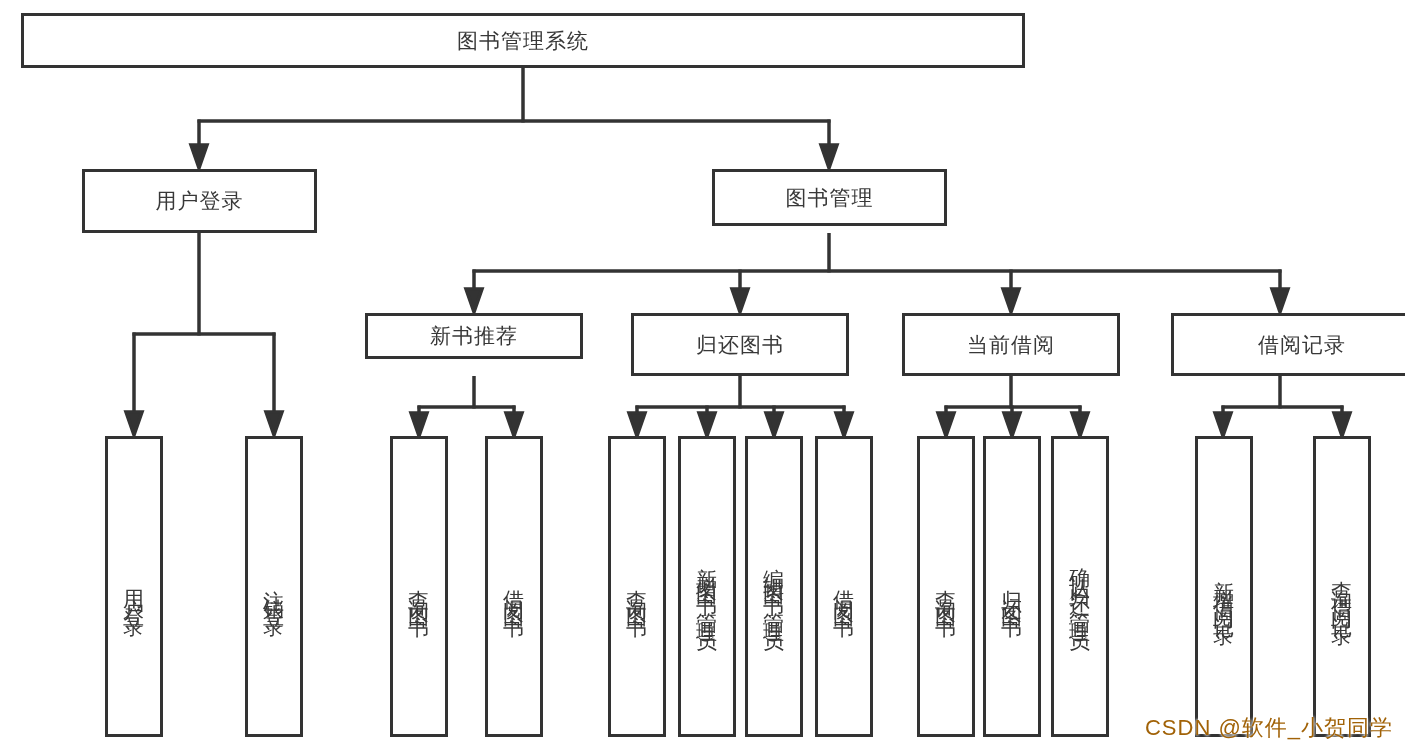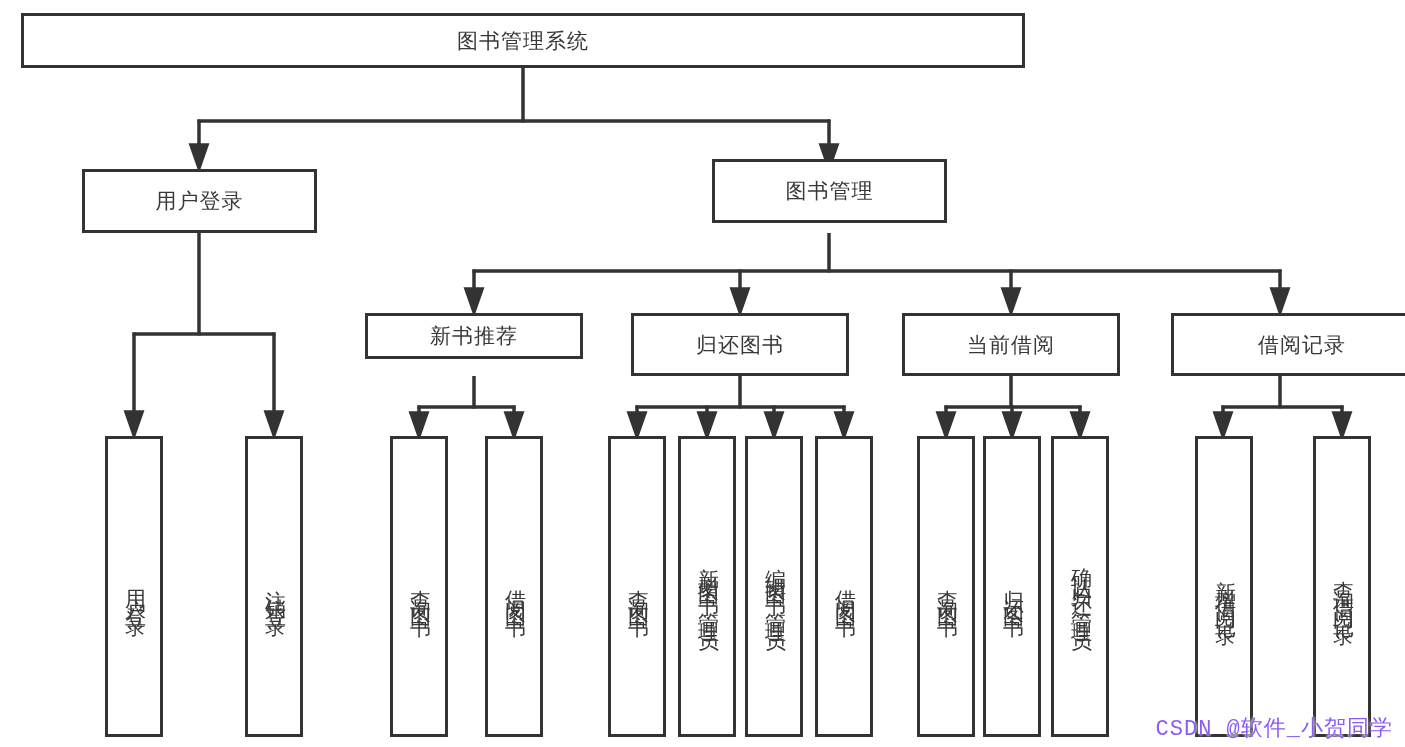--- a/index.html
+++ b/index.html
@@ -2,21 +2,21 @@
 <html lang="zh"><head>
 <meta charset="utf-8">
 <style>
   html, body { margin: 0; padding: 0; background: #ffffff; }
   .canvas {
     position: relative;
     width: 1405px;
     height: 747px;
     background: #ffffff;
     overflow: hidden;
-    font-family: Liberation Mono, monospace;
+    font-family: Liberation Sans, sans-serif;
     color: #383838;
   }
   .connectors {
     position: absolute;
     left: 0; top: 0;
     width: 1405px; height: 747px;
     pointer-events: none;
   }
   .node {
     position: absolute;
@@ -51,21 +51,21 @@
     letter-spacing: 9px;
     margin-bottom: -9px;
     color: #383838;
     white-space: nowrap;
   }
   .watermark {
     position: absolute;
     right: 12px;
     bottom: 4px;
     font-size: 22px;
-    color: #8b5cf6;
+    color: #a16207;
     letter-spacing: 1px;
     z-index: 5;
     text-shadow: 0 0 3px #ffffff, 0 0 3px #ffffff;
     white-space: nowrap;
   }
 </style>
 </head>
 <body>
 
 <div class="canvas">
@@ -130,21 +130,21 @@
       <line x1="1223" y1="405.5" x2="1223" y2="414"></line>
       <polygon points="1215,413 1231,413 1223,436"></polygon>
       <line x1="1342" y1="405.5" x2="1342" y2="414"></line>
       <polygon points="1334,413 1350,413 1342,436"></polygon>
     </g>
   </svg>
 
   <div class="node" style="left:21px;top:13px;width:1004px;height:55px">图书管理系统</div>
 
   <div class="node" style="left:82px;top:169px;width:235px;height:64px">用户登录</div>
-  <div class="node" style="left:712px;top:159px;width:235px;height:64px">图书管理</div>
+  <div class="node" style="left:712px;top:169px;width:235px;height:57px">图书管理</div>
 
   <div class="node" style="left:365px;top:313px;width:218px;height:46px">新书推荐</div>
   <div class="node" style="left:631px;top:313px;width:218px;height:63px">归还图书</div>
   <div class="node" style="left:902px;top:313px;width:218px;height:63px">当前借阅</div>
   <div class="node" style="left:1171px;top:313px;width:262px;height:63px">借阅记录</div>
 
   <div class="leaf" style="left:105px">
     <span>用户登录</span>
   </div>
   <div class="leaf" style="left:245px">

